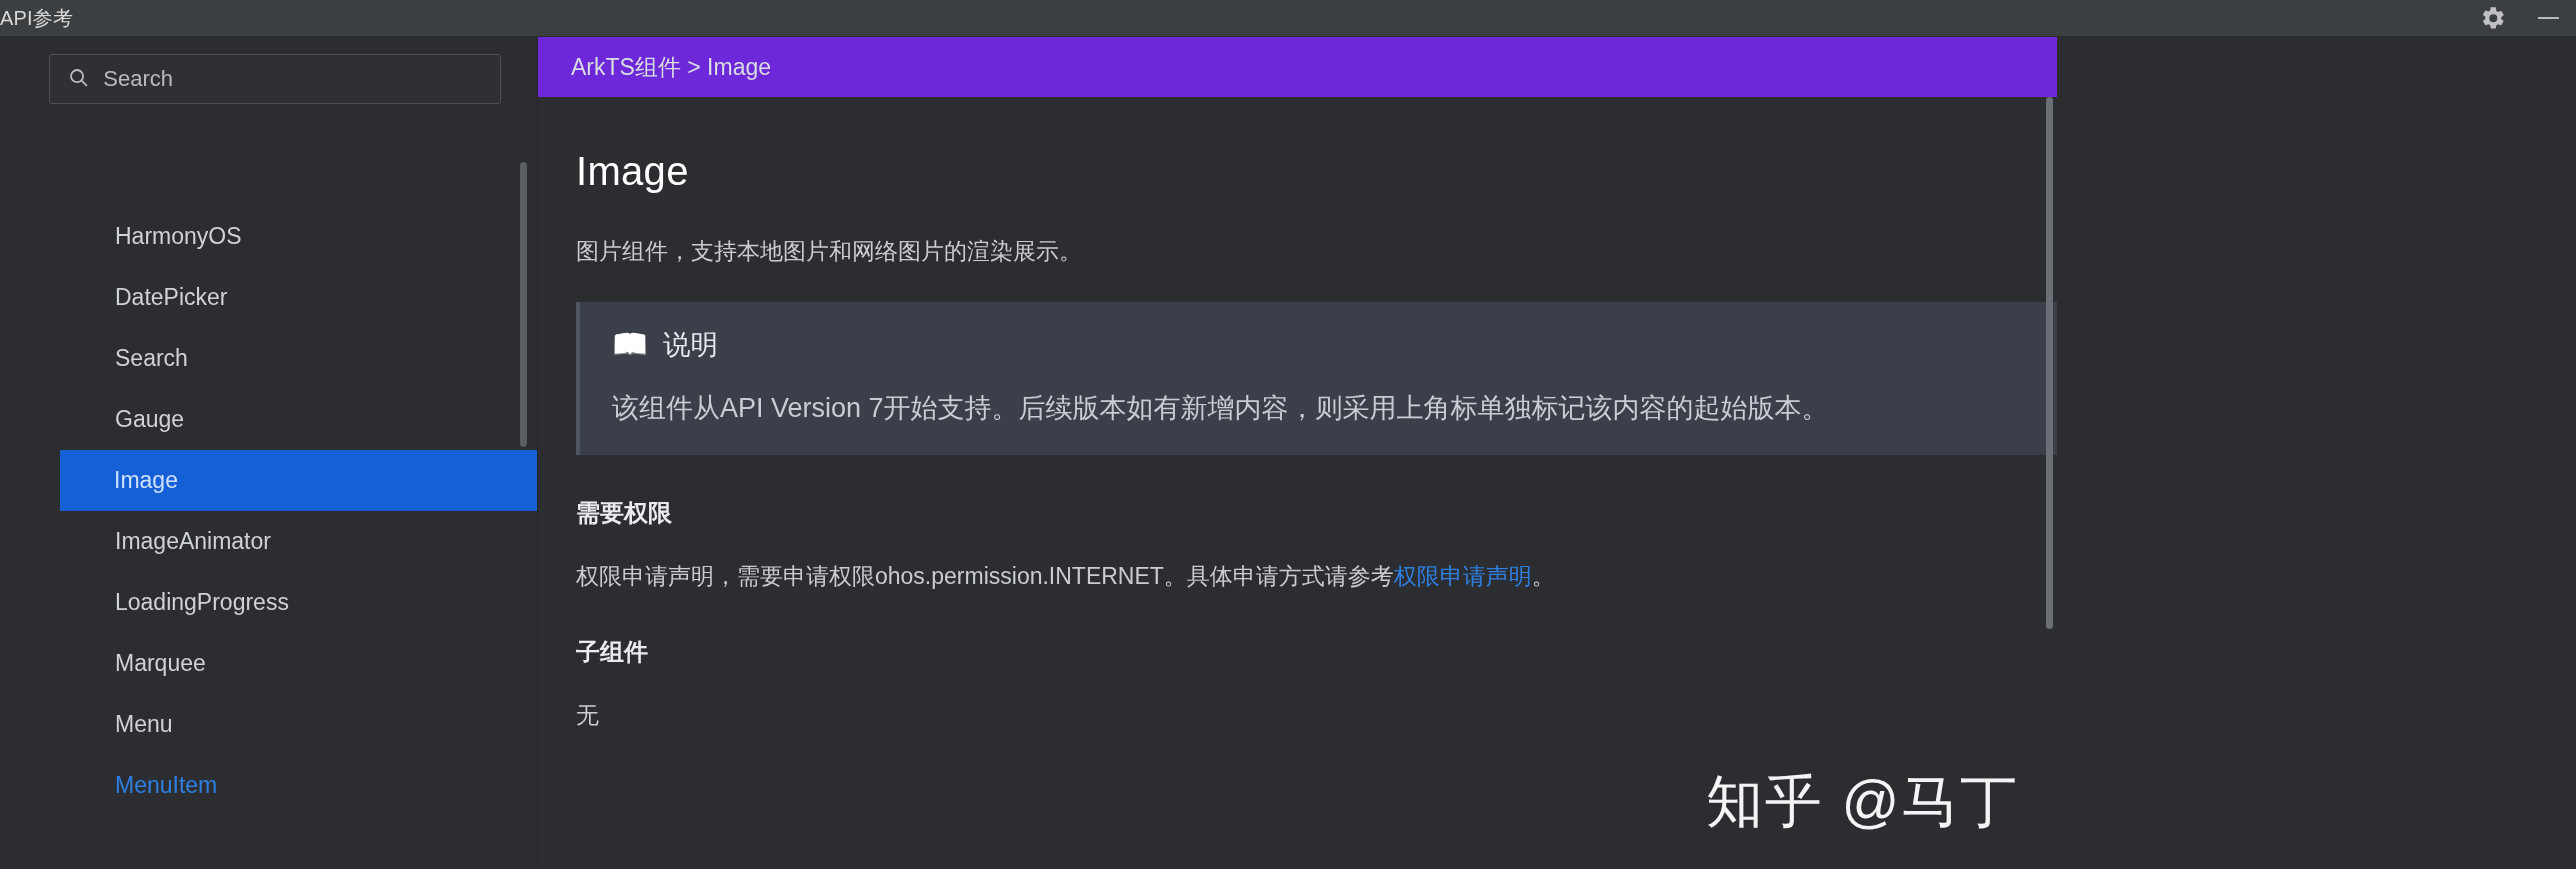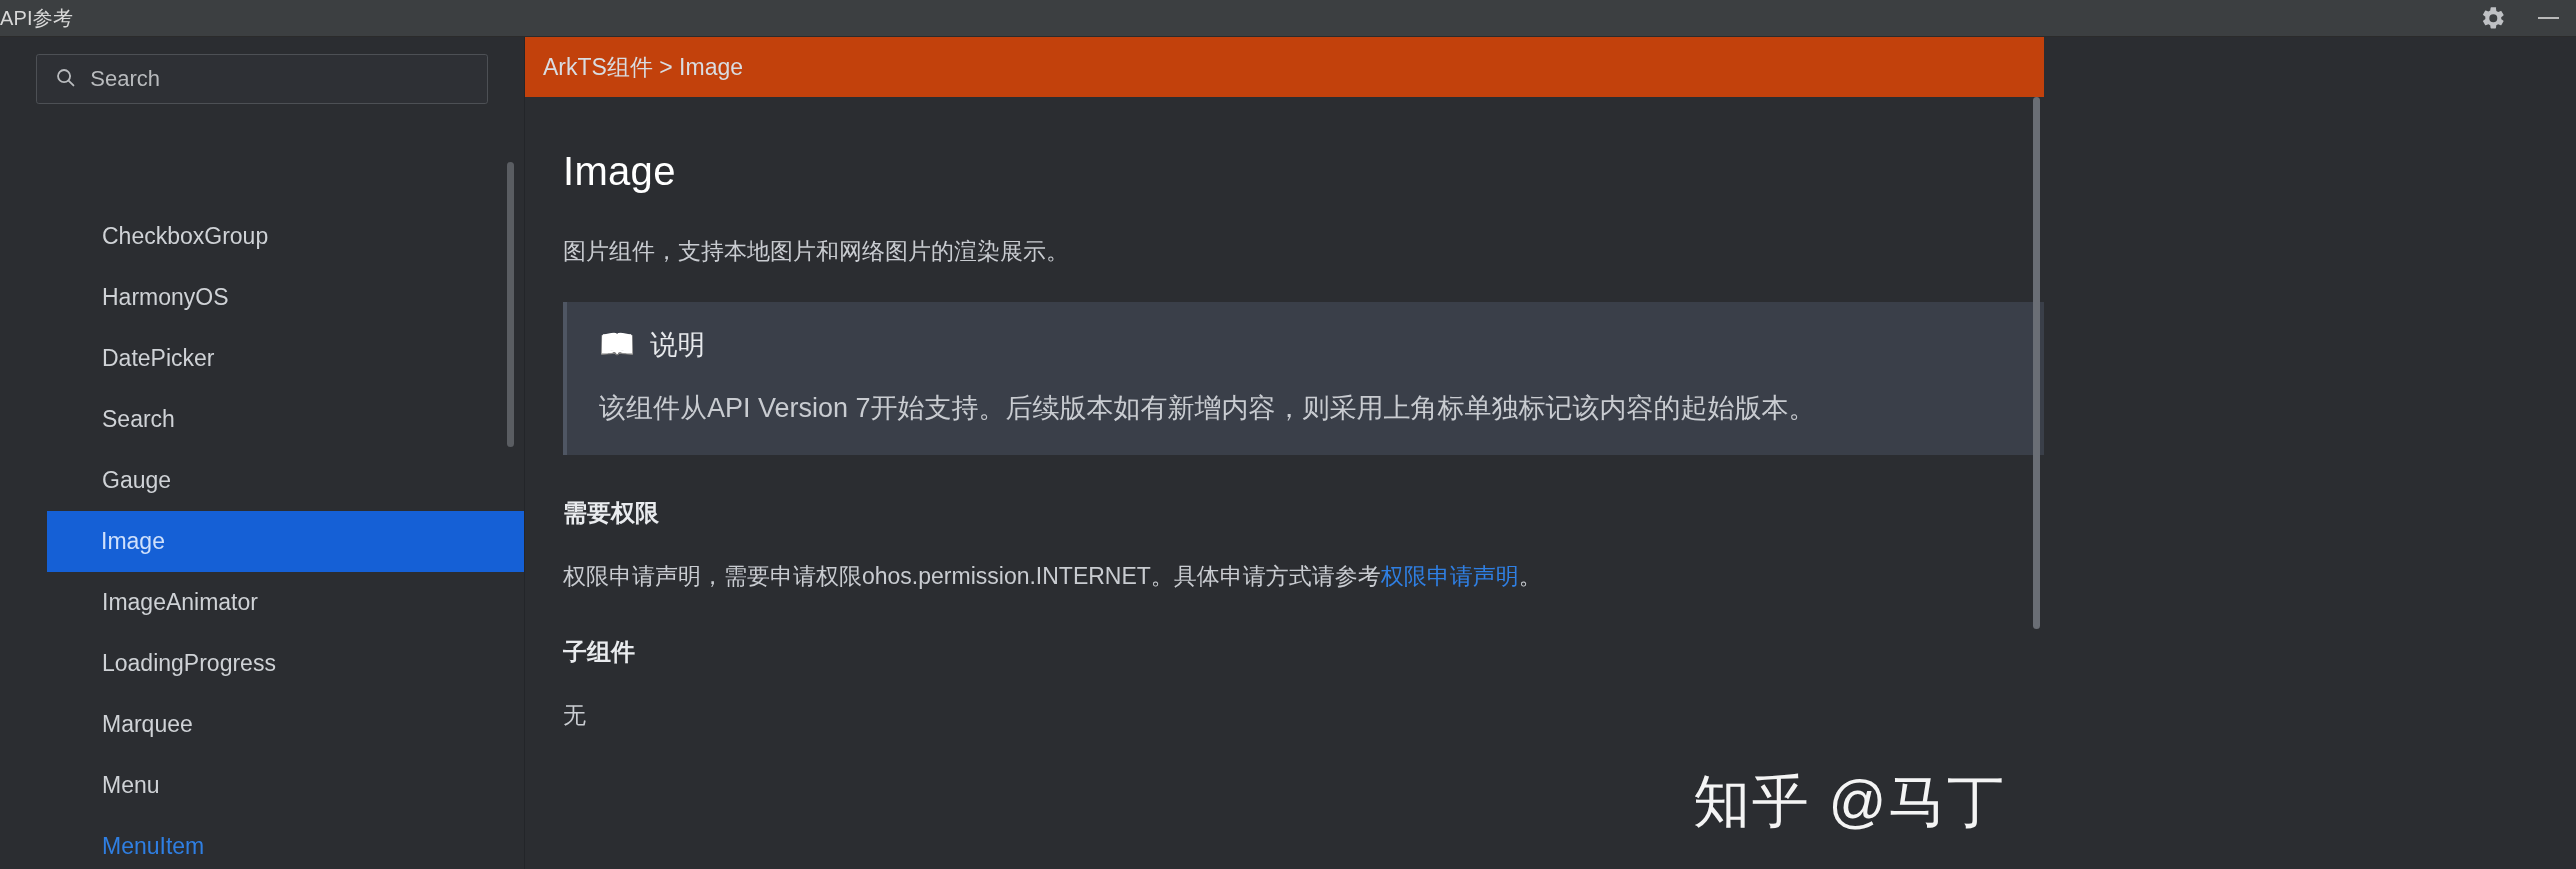--- a/index.html
+++ b/index.html
@@ -47,21 +47,21 @@
   .tb-btn svg { display: block; }
   .minimize-bar {
     width: 21px;
     height: 2.8px;
     background: #b9b9b9;
   }
 
   
   .app-body {
     position: absolute;
-    top: 37px; left: 0;
+    top: 37px; left: 13px;
     width: 2044px;
     height: 832px;
     display: flex;
     background: #2b2d31;
     justify-content: flex-end;
   }
 
   
   .sidebar {
     position: relative;
@@ -160,24 +160,24 @@
   
   .content {
     position: relative;
     flex: 1 1 auto;
     height: 832px;
     background: #2b2d31;
     overflow: hidden;
   }
   .breadcrumb-bar {
     height: 60px;
-    background: #c2410c;
-    display: flex;
-    align-items: center;
-    padding-left: 18px;
+    background: #6d28d9;
+    display: flex;
+    align-items: center;
+    padding-left: 33px;
     color: #d9dce1;
     font-size: 23px;
   }
   .doc-area {
     position: relative;
     padding: 52px 0 0 0;
     height: 773px;
   }
   .doc-inner { padding: 0 47px 0 38px; max-width: 2022px; }
 
@@ -273,21 +273,20 @@
             <circle cx="10.5" cy="10.5" r="6.3"></circle>
             <line x1="15.2" y1="15.2" x2="20.3" y2="20.3" stroke-linecap="round"></line>
           </svg>
         </span>
         <input class="search-input" type="text" placeholder="Search" style="">
       </div>
     </div>
 
 
     <div class="nav-list">
-      <div class="nav-item">CheckboxGroup</div>
       <div class="nav-item">HarmonyOS</div>
       <div class="nav-item">DatePicker</div>
       <div class="nav-item">Search</div>
       <div class="nav-item">Gauge</div>
       <div class="nav-item selected">Image</div>
       <div class="nav-item">ImageAnimator</div>
       <div class="nav-item">LoadingProgress</div>
       <div class="nav-item">Marquee</div>
       <div class="nav-item">Menu</div>
       <div class="nav-item hovered">MenuItem</div>

